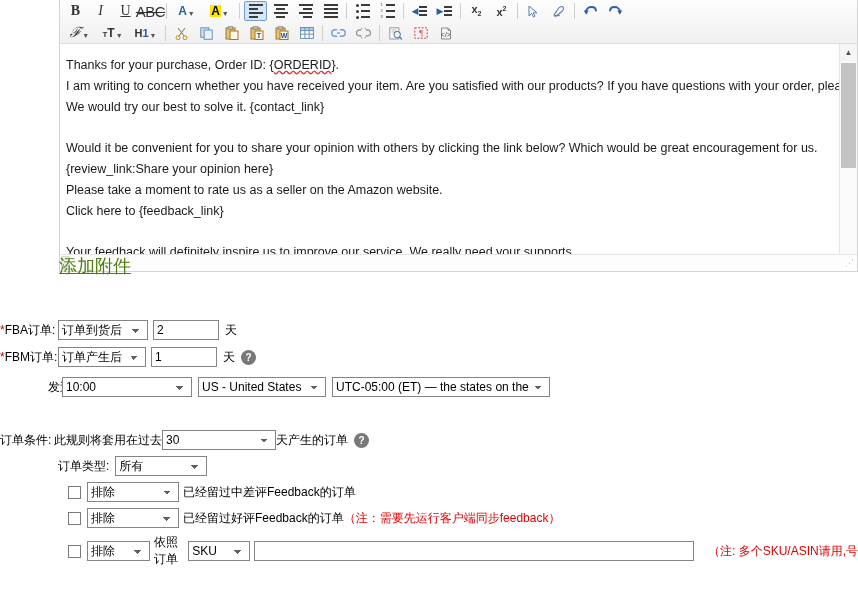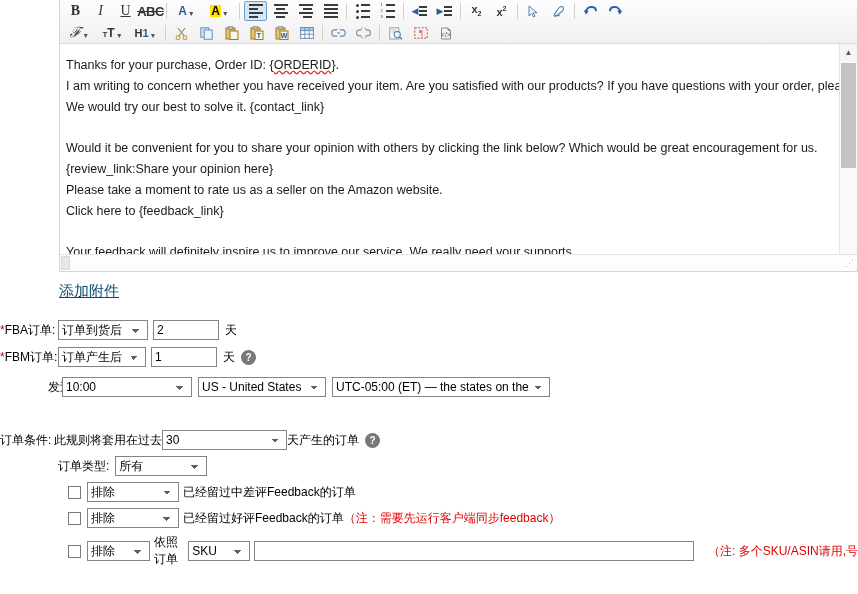--- a/index.html
+++ b/index.html
@@ -68,21 +68,21 @@
     font-size: 7px;
     margin-left: 1px;
     color: #555;
     line-height: 1;
     position: relative;
     top: 2px;
   }
   .gl-b { font-weight: bold; font-family: "Liberation Serif", serif; font-size: 14px;}
   .gl-i { font-style: italic; font-family: "Liberation Serif", serif; font-size: 14px;}
   .gl-u { text-decoration: underline; font-family: "Liberation Serif", serif; font-size: 14px;}
-  .gl-s { text-decoration: line-through; font-size: 13px; letter-spacing:-0.5px; font-weight:bold;}
+  .gl-s { text-decoration: line-through; font-size: 15px; letter-spacing:-0.5px; font-weight:normal;}
   .gl-blue { color: #2b5d9c; font-weight: bold; }
   .hl-a { background: #ffe400; padding: 0 1px; color:#000; font-weight:bold; }
 
   
   .lines { width: 14px; }
   .lines i {
     display: block; height: 2px; background: #3a3a3a; margin-bottom: 2px;
   }
   .lines i:last-child { margin-bottom: 0; }
   .lines.l i:nth-child(2) { width: 70%; }
@@ -169,23 +169,23 @@
   }
   .hsb .grip {
     position:absolute; right:1px; top:2px; width:13px;height:13px;
     color:#b8b8b8; font-size:9px; line-height:13px; text-align:center;
     font-family:"Liberation Sans",sans-serif;
   }
 
   
   .attach-link {
     position: absolute;
-    left: 59px; top: 282px;
-    font-size: 15px;
-    color: #0c4a6e;
+    left: 59px; top: 254px;
+    font-size: 18px;
+    color: #4d7c0f;
     text-decoration: underline;
     cursor: pointer;
   }
 
   
   .form {
     position: absolute;
     left: 0; top: 320px;
     width: 858px;
   }
@@ -581,21 +581,21 @@
       <select class="inp" style="width:218px;margin-left:6px;">
         <option>UTC-05:00 (ET) — the states on the Atla</option>
       </select>
     </div>
 
     <div style="height:26px;"></div>
 
     <div class="sub-row">
       <div class="lbl" style="width:54px;">订单条件:</div>
       <span class="txt">此规则将套用在过去</span>
-      <select class="inp" style="width:125px;">
+      <select class="inp" style="width:114px;">
         <option>30</option>
       </select>
       <span class="txt">天产生的订单</span>
       <span class="help" style="margin-left:6px;">?</span>
     </div>
 
     <div class="sub-row">
       <div class="sub-indent"></div>
       <span class="txt" style="margin-right:6px;">订单类型:</span>
       <select class="inp" style="width:92px;">

